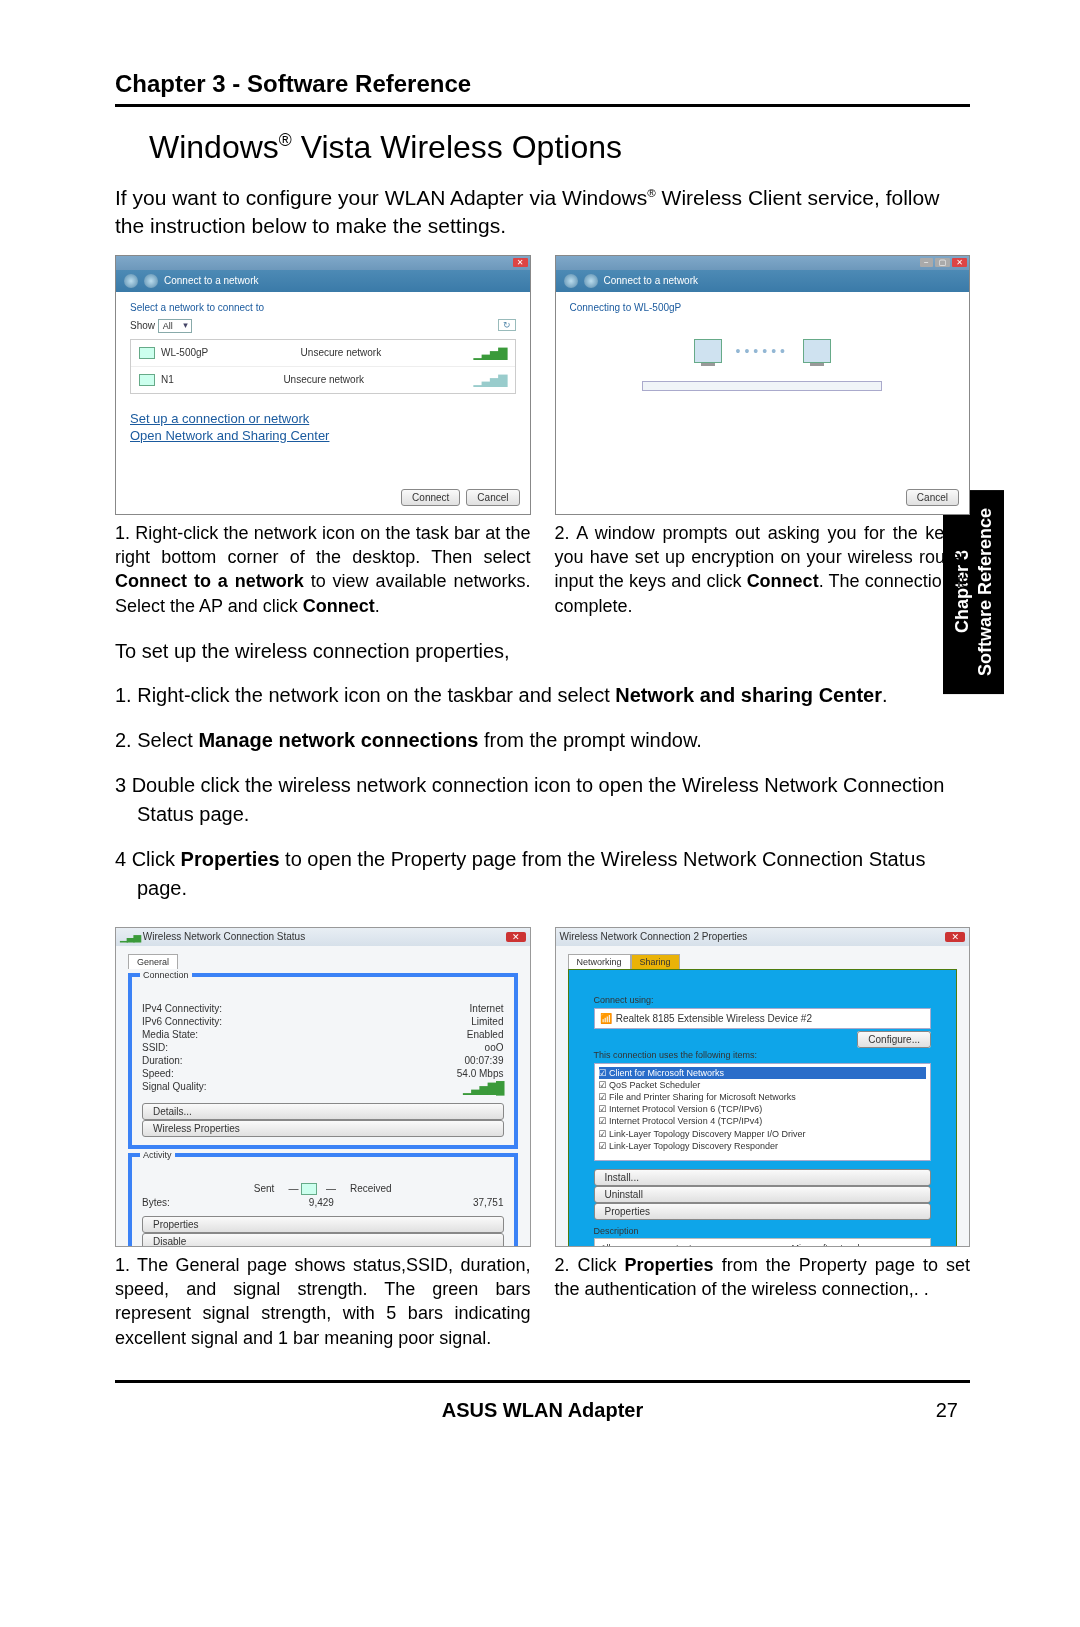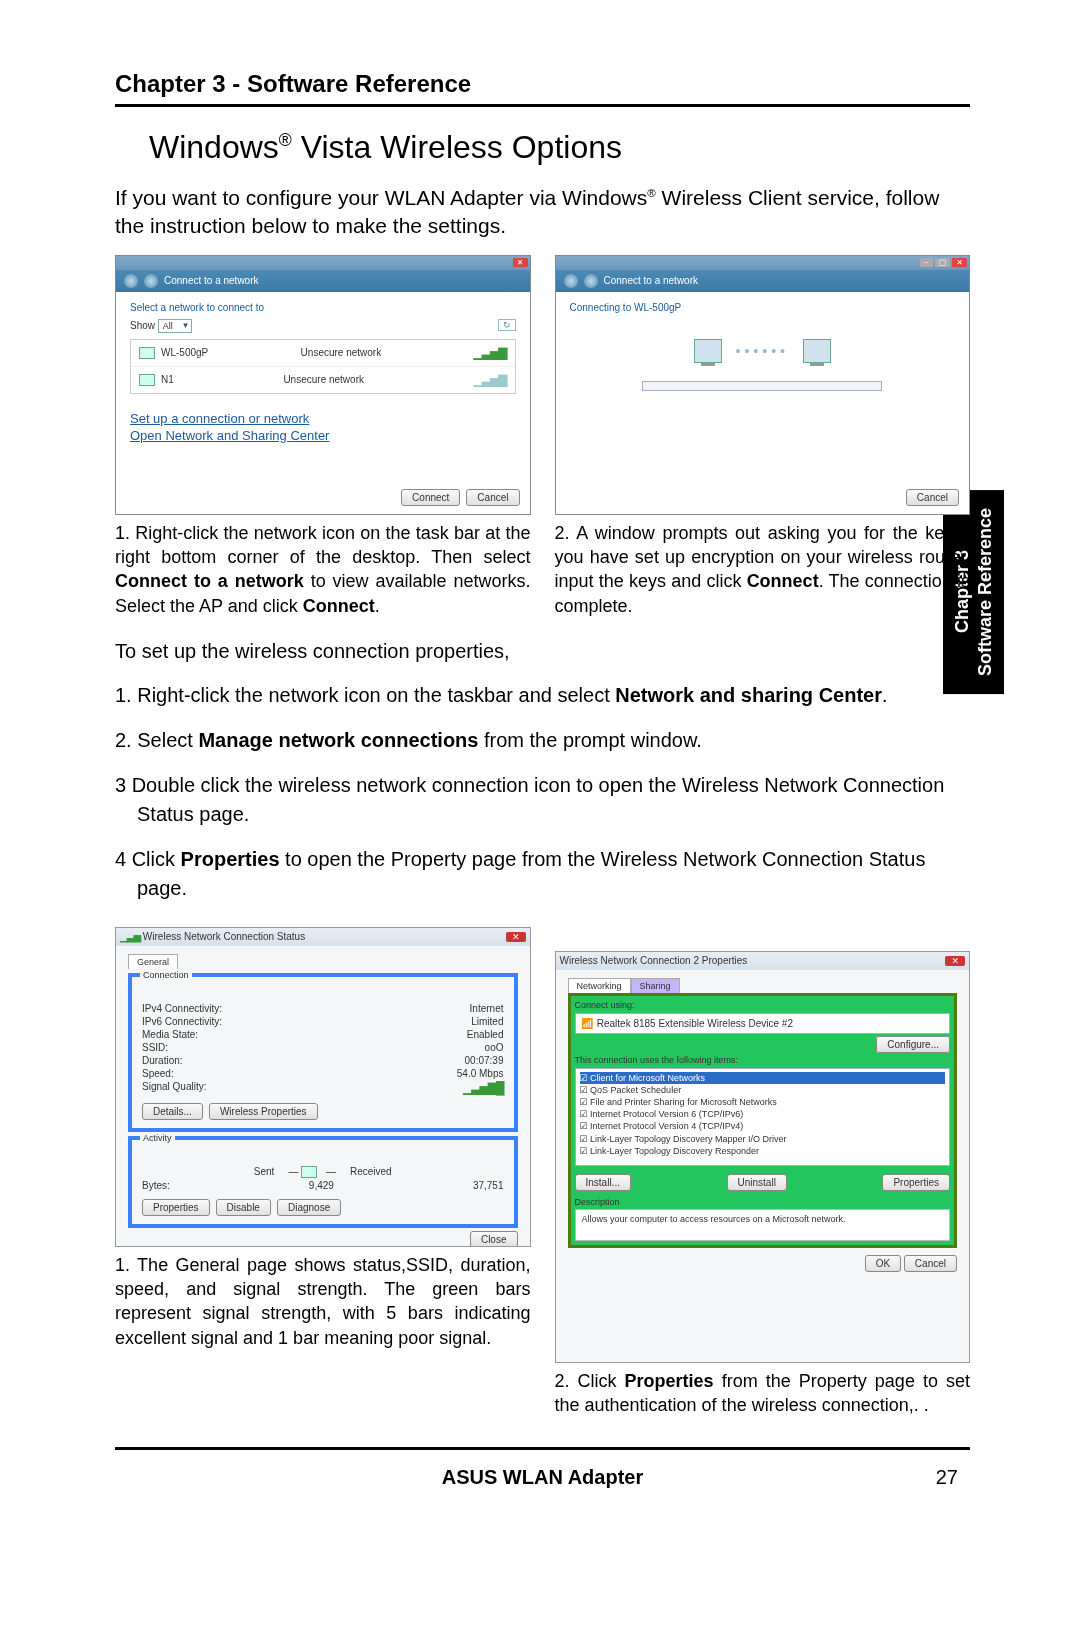--- a/index.html
+++ b/index.html
@@ -107,35 +107,35 @@
     writing-mode: vertical-rl; transform: rotate(180deg);
     padding:18px 8px; font-size:18px; text-align:center; line-height:1.25;
   }
   .side-tab .l2 { font-weight:bold; }
 
   
   .vista-dlg {
     width:100%; height:320px; border:1px solid #999; background:#f4f6f8;
     position:relative; font-size:10px; color:#333; overflow:hidden;
   }
-  .vista-dlg2 { height:412px;margin-top:24px; }
+  .vista-dlg2 { height:320px; }
   .dlg-title {
     height:18px; background:linear-gradient(#e8eef4,#d6e0ea);
     display:flex; align-items:center; justify-content:space-between;
     font-size:10px; padding:0 4px;
   }
   .dlg-close { background:#c33; color:#fff; font-size:9px; padding:0 6px; border-radius:2px; }
   .dlg-body { padding:8px 12px; }
   .tabstrip { display:flex; gap:-1px; font-size:9px; }
   .tab { border:1px solid #aaa; border-bottom:none; background:#fff; padding:2px 8px; }
   .fieldset { border:4px solid #3b82f6; margin-top:4px; padding:24px 10px 30px; position:relative; }
   .fieldset-label { position:absolute; top:-7px; left:8px; background:#f4f6f8; font-size:9px; padding:0 3px; }
   .kv { display:flex; justify-content:space-between; font-size:10px; margin:2px 0; }
   .dlg-btn { background:linear-gradient(#fafafa,#e0e0e0); border:1px solid #888; border-radius:3px; font-size:10px; padding:2px 10px; }
-  .dlg-btn-row { display:flex; gap:6px; margin-top:8px; }
+  .dlg-btn-row { display:flex; margin-top:8px;flex-direction:column; }
   .listbox { border:1px solid #aac; background:#fff; height:98px; overflow:hidden; font-size:9px; padding:3px 4px; line-height:1.35; }
   .listbox .sel { background:#2a6dc9; color:#fff; }
   .check::before { content:"☑ "; }
   .dev-box { border:1px solid #aac; background:#fff; padding:4px 6px; font-size:10px; }
   .desc-box { border:1px solid #bbb; background:#fff; padding:4px 6px; font-size:9px; height:32px; }
 
   .hr-foot { border:none; border-top:3px solid #000; margin-top:30px; }
   .footer {
     display:flex; justify-content:center; align-items:baseline;
     position:relative; margin-top:16px; font-size:20px;
@@ -331,23 +331,23 @@
 
     <div class="col">
       <div class="vista-dlg vista-dlg2">
         <div class="dlg-title">
           <span>Wireless Network Connection 2 Properties</span>
           <span class="dlg-close">✕</span>
         </div>
         <div class="dlg-body">
           <div class="tabstrip">
             <span class="tab">Networking</span>
-            <span class="tab" style="background:#c4b5fd">Sharing</span>
-          </div>
-          <div style="border:3px solid #4d7c0f;padding:4px;background:#22c55e">
+            <span class="tab" style="background:#eab308">Sharing</span>
+          </div>
+          <div style="border:1px solid #4d7c0f;padding:25px;background:#0ea5e9">
             <div style="font-size:9px;margin-bottom:3px">Connect using:</div>
             <div class="dev-box">📶 <span>Realtek 8185 Extensible Wireless Device #2</span></div>
             <div style="text-align:right;margin:5px 0"><span class="dlg-btn">Configure...</span></div>
             <div style="font-size:9px;margin-bottom:3px">This connection uses the following items:</div>
             <div class="listbox">
               <div class="check sel">Client for Microsoft Networks</div>
               <div class="check">QoS Packet Scheduler</div>
               <div class="check">File and Printer Sharing for Microsoft Networks</div>
               <div class="check">Internet Protocol Version 6 (TCP/IPv6)</div>
               <div class="check">Internet Protocol Version 4 (TCP/IPv4)</div>

